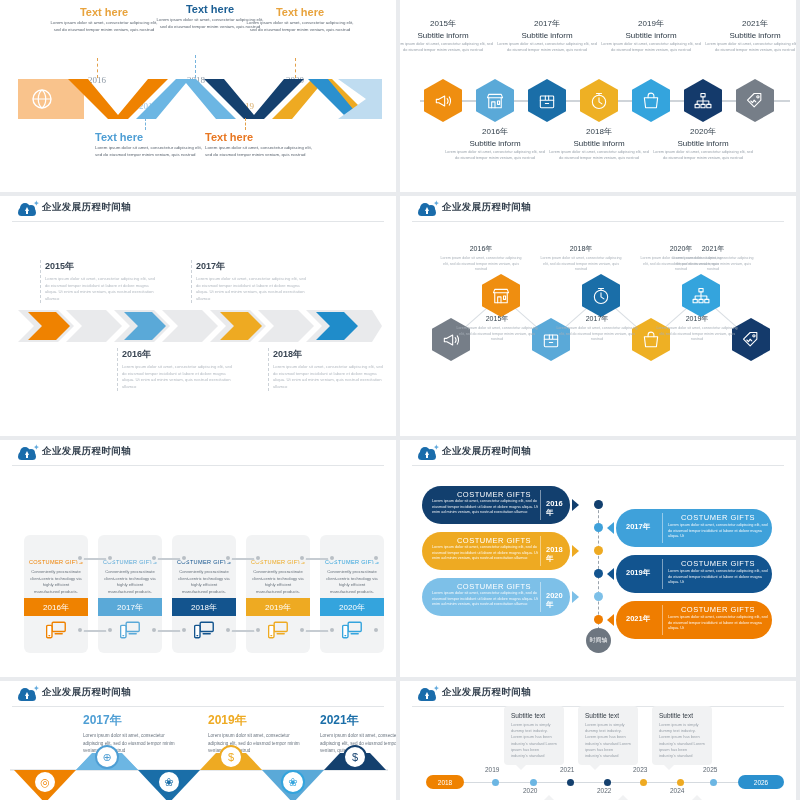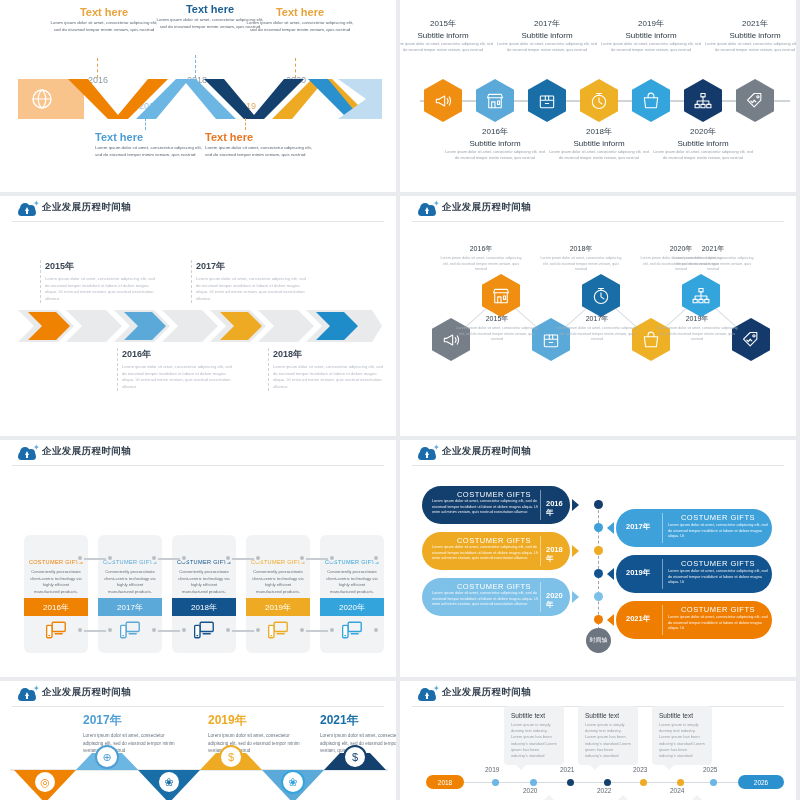--- a/index.html
+++ b/index.html
@@ -36,21 +36,21 @@
   .phead .ptitle{position:absolute;left:42px;top:5px;font-size:9.5px;color:#2f3c4a;
       font-weight:bold;letter-spacing:.4px;}
   .phead .rule{position:absolute;left:12px;right:12px;top:25px;height:1px;background:#e2e5e8;}
 
   
   .p1 .txt{position:absolute;text-align:center;width:108px;}
   .p1 .txt .h{font-size:11px;font-weight:bold;margin-bottom:2px;}
   .p1 .txt .b{font-size:4.4px;line-height:1.5;color:#5b6570;}
   .p1 .tick{position:absolute;width:1px;border-left:1px dashed #e3a04a;}
   .p1 .tickb{position:absolute;width:1px;border-left:1px dashed #76b4dd;}
-  .p1 .yr{position:absolute;font-size:9px;color:#8d99a5;}
+  .p1 .yr{position:absolute;font-size:9px;color:#8d99a5;font-family:Liberation Serif, serif;}
   .p1 .band{position:absolute;left:18px;top:79px;width:364px;height:40px;}
   .p1 .band svg{display:block;}
   .hex{position:absolute;width:38px;height:43px;
      clip-path:polygon(50% 0%,100% 25%,100% 75%,50% 100%,0% 75%,0% 25%);
      display:flex;align-items:center;justify-content:center;}
   .hexline{position:absolute;height:2px;background:#cfd4d9;}
   .p2 .cap{position:absolute;width:104px;text-align:center;}
   .p2 .cap .y{font-size:8px;color:#33404c;margin-bottom:2px;}
   .p2 .cap .s{font-size:8px;color:#2d3a46;margin-bottom:2px;}
   .p2 .cap .b{font-size:3.8px;line-height:1.55;color:#9aa3ac;}

